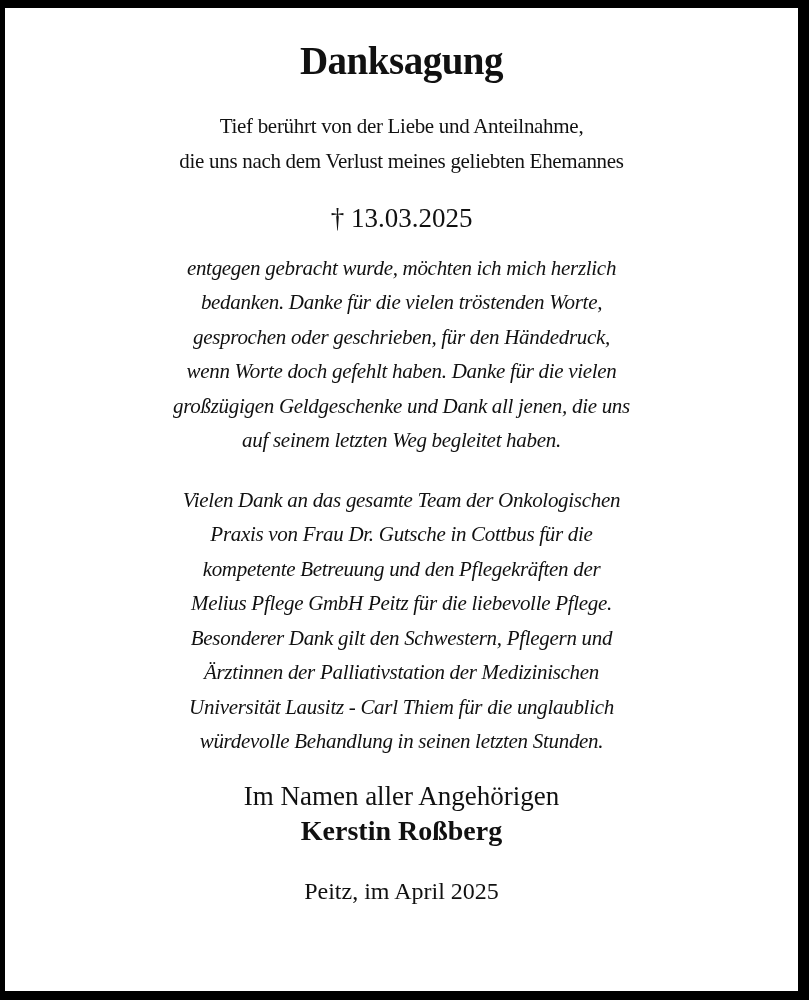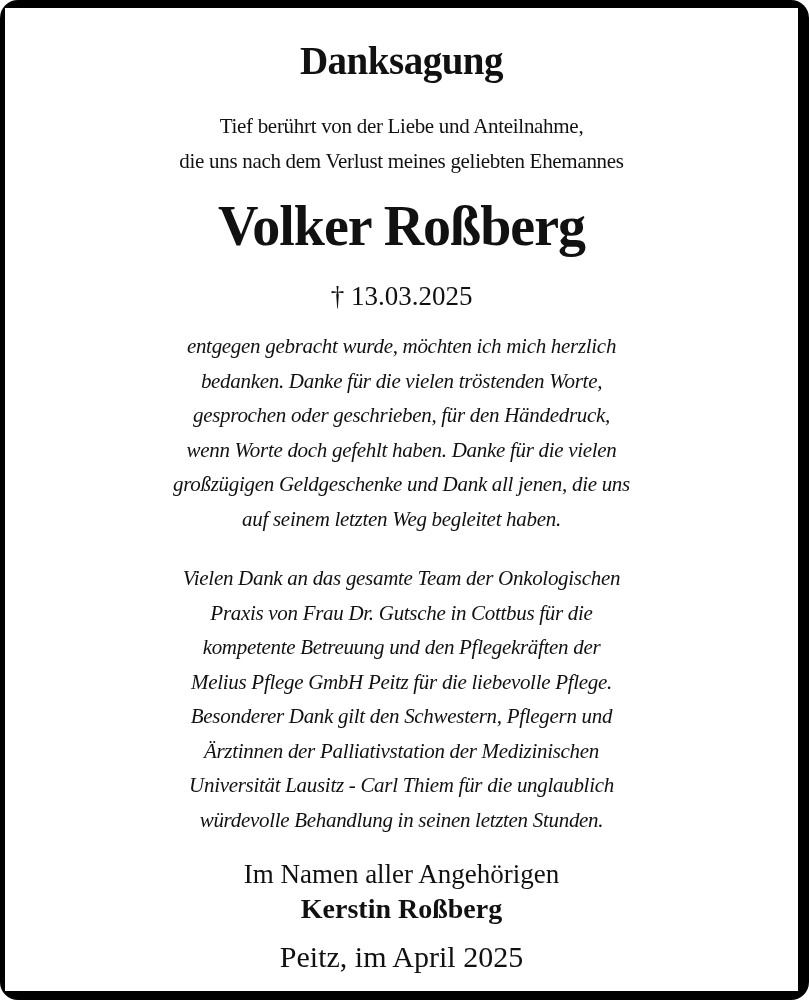--- a/index.html
+++ b/index.html
@@ -6,21 +6,20 @@
   body {
     width: 809px; height: 1000px;
     font-family: "Liberation Serif", "DejaVu Serif", serif;
     background: #ffffff;
   }
   .page-frame {
     position: relative;
     width: 809px; height: 1000px;
     background: #000000;
     overflow: hidden;
-    border-radius: 18px;
   }
   .notice-card {
     position: absolute;
     top: 8px; left: 5px; right: 11px; bottom: 9px;
     background: #ffffff;
     color: #111111;
     text-align: center;
   }
   .notice-type-title {
     margin-top: 31px;
@@ -63,37 +62,36 @@
     line-height: 32px;
     text-align: center;
   }
   .signature-name {
     margin-top: 3px;
     font-size: 28px;
     font-weight: bold;
     line-height: 32px;
   }
   .place-date-line {
-    margin-top: 16px;
-    font-size: 30px;
+    margin-top: 28px;
+    font-size: 24px;
     line-height: 32px;
   }
 </style>
 </head>
 <body>
 
 <div class="page-frame">
   <div class="notice-card">
 
     <div class="notice-type-title">Danksagung</div>
 
     <div class="intro-text">Tief berührt von der Liebe und Anteilnahme,
 die uns nach dem Verlust meines geliebten Ehemannes</div>
 
-    <div class="deceased-name">Volker Roßberg</div>
 
     <div class="death-date-line">
       <span>†</span>
       <span>13.03.2025</span>
     </div>
 
     <div class="body-paragraph thanks-paragraph">entgegen gebracht wurde, möchten ich mich herzlich
 bedanken. Danke für die vielen tröstenden Worte,
 gesprochen oder geschrieben, für den Händedruck,
 wenn Worte doch gefehlt haben. Danke für die vielen

